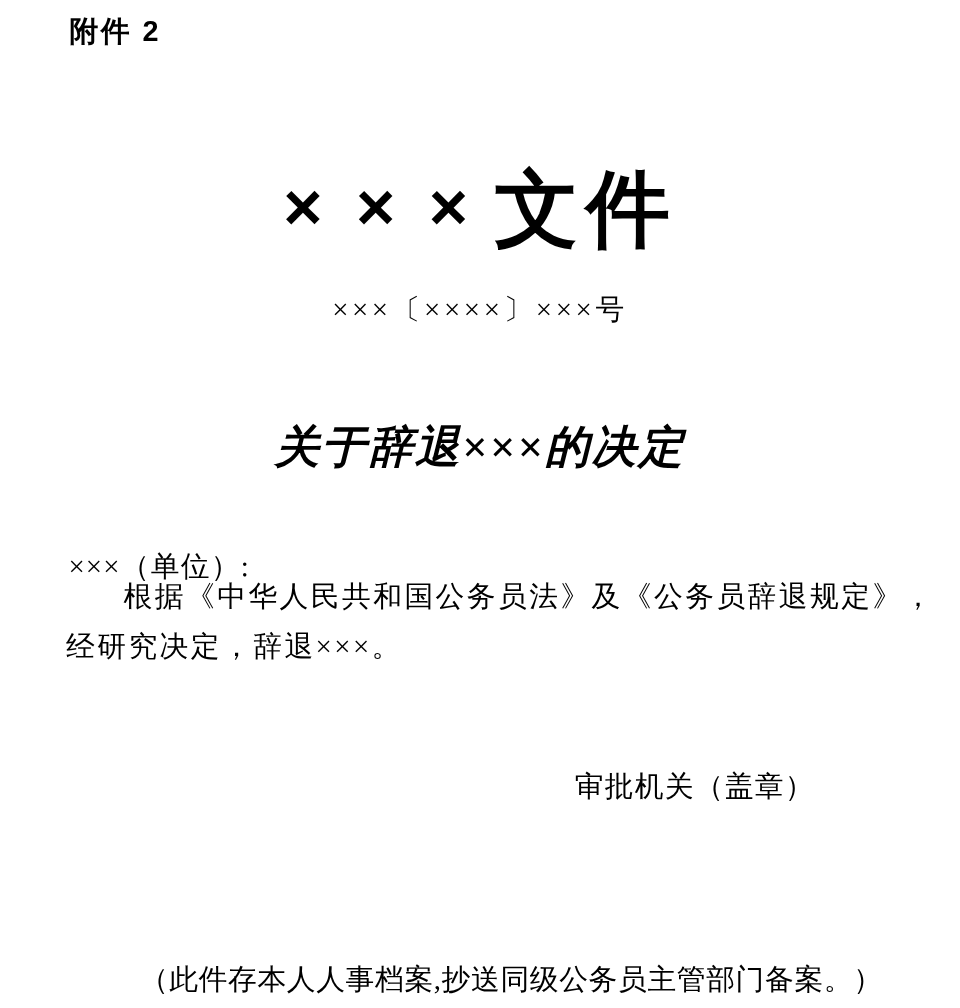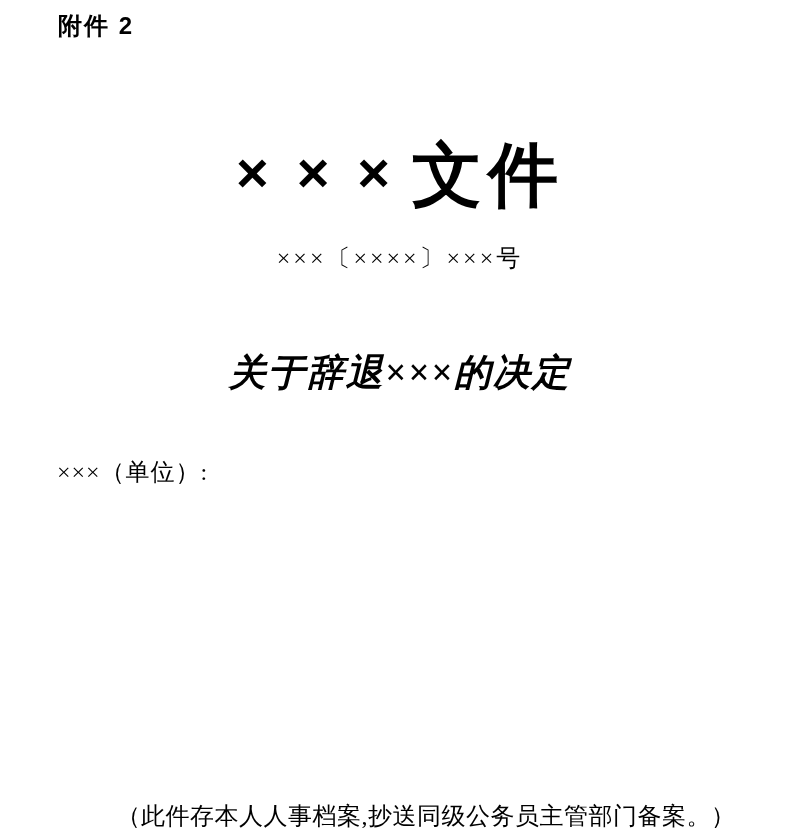--- a/index.html
+++ b/index.html
@@ -129,19 +129,22 @@
     <span class="title-org">×××</span>
     <span class="title-doc">文件</span>
   </div>
 
   <div class="doc-number">×××〔××××〕×××号</div>
 
   <div class="decision-heading">关于辞退×××的决定</div>
 
   <div class="salutation">×××（单位）:</div>
 
+  <div class="body-line-1">根据《中华人民共和国公务员法》及《公务员辞退规定》，</div>
 
+  <div class="body-line-2">经研究决定，辞退×××。</div>
 
+  <div class="sig-authority">审批机关（盖章）</div>
 
 
   <div class="footer-note">（此件存本人人事档案,抄送同级公务员主管部门备案。）</div>
 
 </div>
 
 </body></html>

